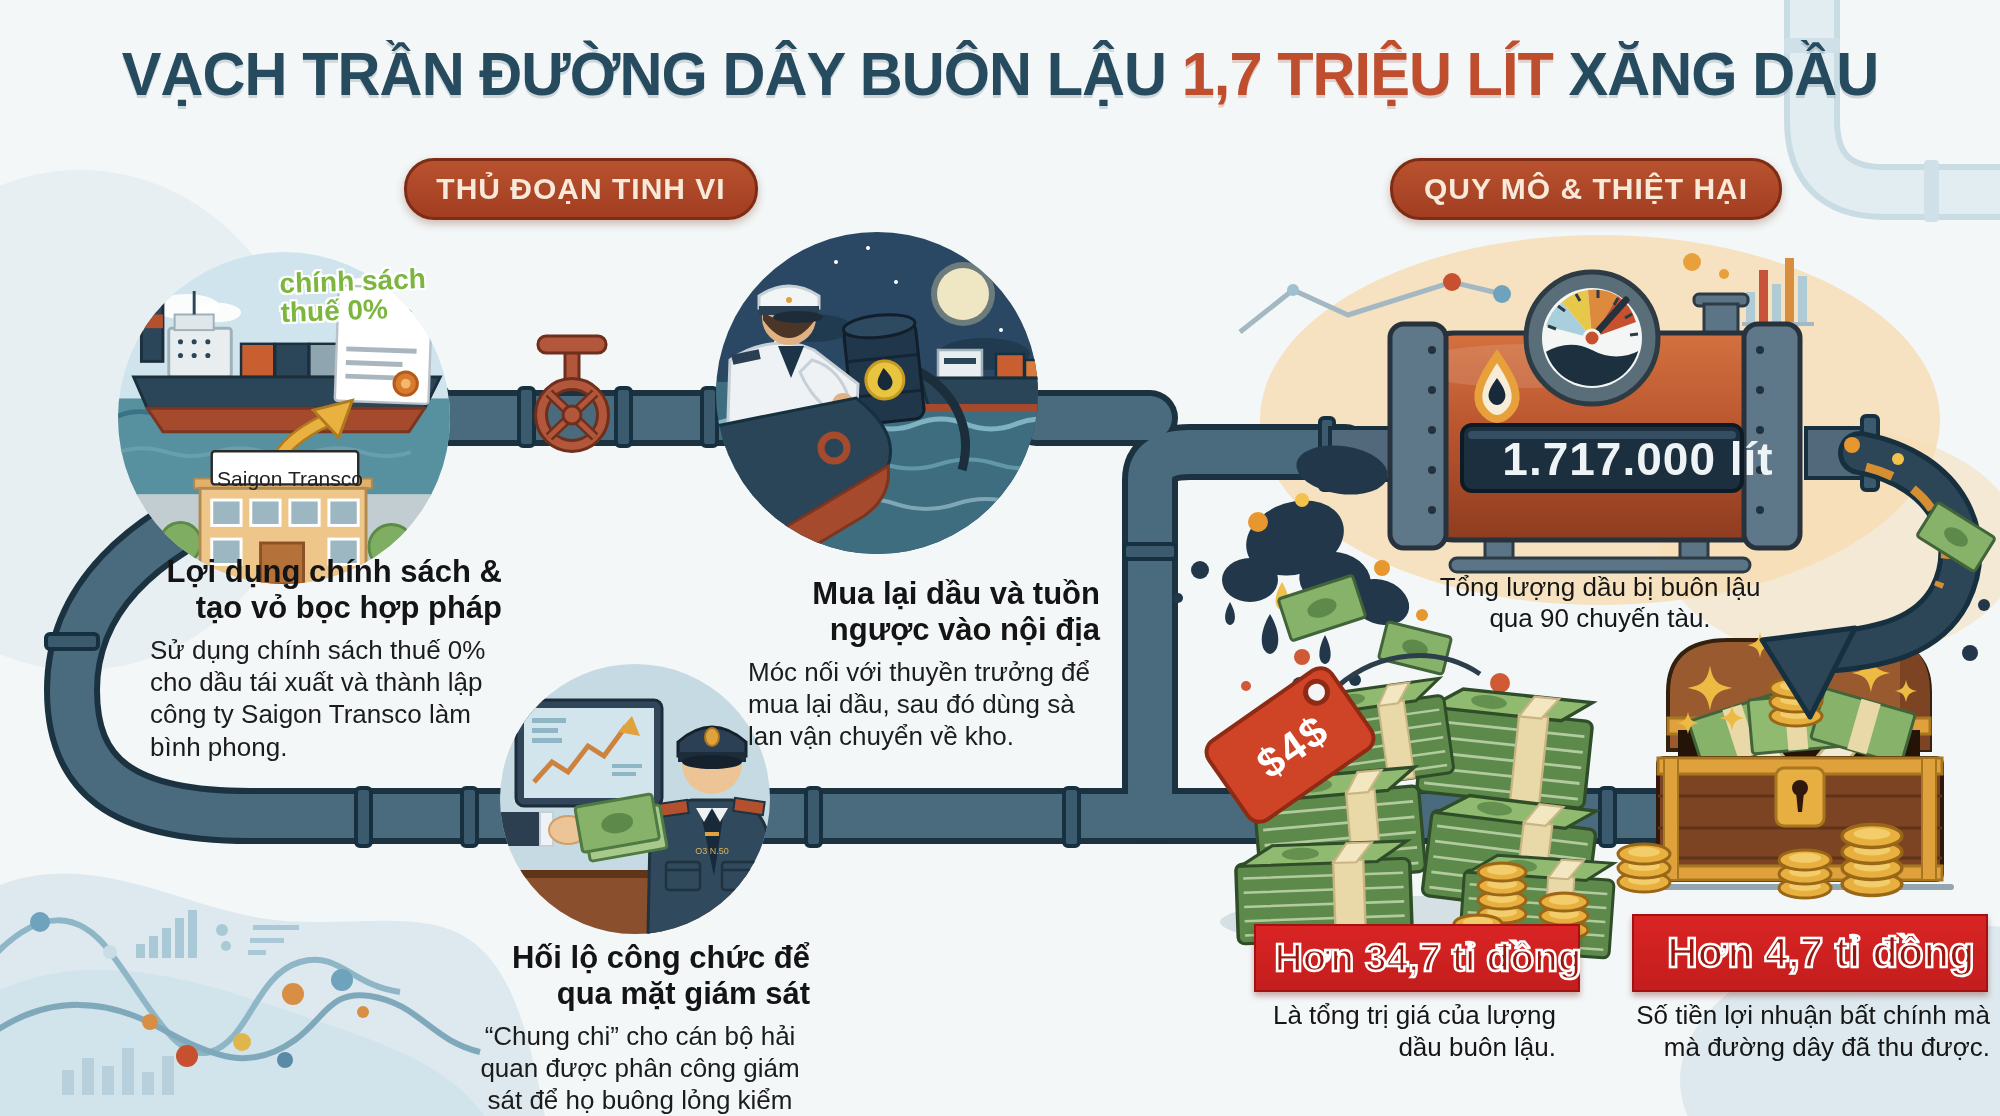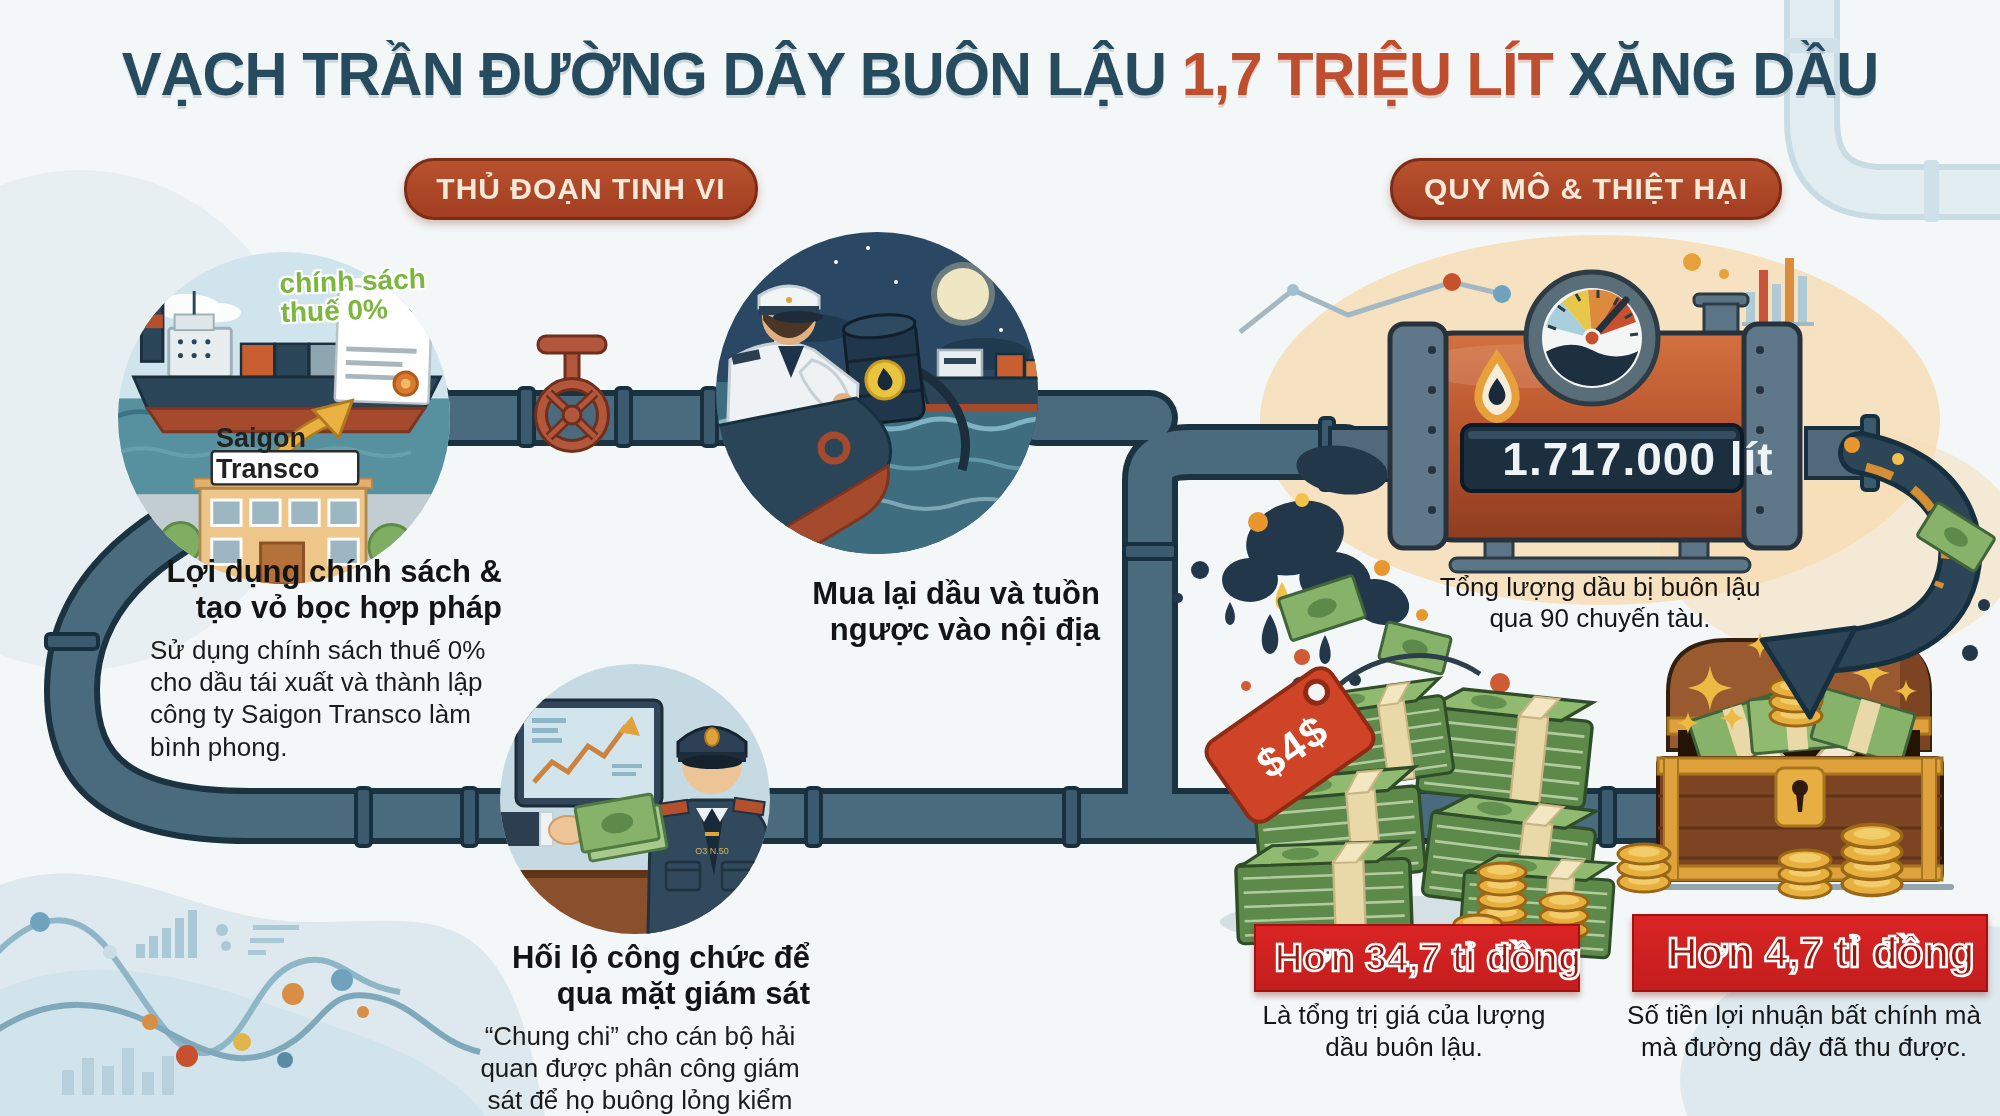--- a/index.html
+++ b/index.html
@@ -22,34 +22,34 @@
   
   .step h3{margin:0 0 8px 0;font-size:31px;line-height:1.16;color:#141414;font-weight:bold;text-align:right;}
   .step p{margin:0;font-size:26px;line-height:1.24;color:#1c1c1c;}
   #step1{left:150px;top:554px;width:352px;}
   #step2{left:748px;top:576px;width:352px;}
   #step3{left:470px;top:940px;width:340px;text-align:center;}
   
   #doc-label{left:280px;top:266px;width:178px;font-size:28px;font-weight:bold;line-height:1.05;
              color:#7cb63e;transform:rotate(-2deg);
              text-shadow:2px 0 0 #fff,-2px 0 0 #fff,0 2px 0 #fff,0 -2px 0 #fff,2px 2px 0 #fff,-2px -2px 0 #fff,2px -2px 0 #fff,-2px 2px 0 #fff;}
-  #company-sign{left:216px;top:440px;width:148px;height:28px;display:flex;align-items:center;justify-content:center;
-                font-size:27px;font-weight:bold;color:#222;}
+  #company-sign{left:216px;top:465px;width:148px;height:28px;display:flex;align-items:center;justify-content:center;
+                font-size:21px;font-weight:normal;color:#222;}
   
   #tank-volume{left:1462px;top:427px;width:280px;height:64px;display:flex;align-items:center;justify-content:center;
                font-size:46px;font-weight:bold;color:#eef3f5;letter-spacing:1px;margin-left:36px;}
   #tank-caption{left:1430px;top:572px;width:340px;text-align:center;font-size:26px;line-height:1.2;color:#161616;}
   
   .alert{background:linear-gradient(#da2424,#c31d1d);border:2px solid #a31212;
          display:flex;align-items:center;justify-content:center;white-space:nowrap;
          font-weight:bold;color:#9c150c;-webkit-text-stroke:2.5px #ffffff;
          box-shadow:0 4px 6px rgba(120,20,10,.35);padding-left:22px;}
   #alert1{left:1254px;top:924px;width:300px;height:64px;font-size:39px;}
   #alert2{left:1632px;top:914px;width:330px;height:74px;font-size:42px;}
-  .alert-caption{text-align:center;font-size:26px;line-height:1.22;color:#161616;}
+  .alert-caption{text-align:right;font-size:26px;line-height:1.22;color:#161616;}
   #alert1-caption{left:1252px;top:1000px;width:304px;}
   #alert2-caption{left:1618px;top:1000px;width:372px;}
   
   #price-tag-label{left:1218px;top:702px;width:150px;height:90px;display:flex;align-items:center;justify-content:center;
                    transform:rotate(-35deg);font-size:42px;font-weight:bold;color:#fff;letter-spacing:2px;}
   .z0{z-index:0}.z1{z-index:1}.z2{z-index:2}.z3{z-index:3}.z5{z-index:5}
 </style>
 </head>
 <body>
 
@@ -570,20 +570,21 @@
   <div class="abs z5" id="doc-label">chính sách thuế 0%</div>
   <div class="abs z5" id="company-sign">Saigon Transco</div>
 
   <div class="abs z5 step" id="step1">
     <h3>Lợi dụng chính sách &amp; tạo vỏ bọc hợp pháp</h3>
     <p>Sử dụng chính sách thuế 0% cho dầu tái xuất và thành lập công ty Saigon Transco làm bình phong.</p>
   </div>
 
   <div class="abs z5 step" id="step2">
     <h3>Mua lại dầu và tuồn ngược vào nội địa</h3>
+    <p>Móc nối với thuyền trưởng để mua lại dầu, sau đó dùng sà lan vận chuyển về kho.</p>
   </div>
 
   <div class="abs z5 step" id="step3">
     <h3>Hối lộ công chức để qua mặt giám sát</h3>
     <p>“Chung chi” cho cán bộ hải quan được phân công giám sát để họ buông lỏng kiểm tra.</p>
   </div>
 
   <div class="abs z5" id="tank-volume">1.717.000 lít</div>
   <div class="abs z5" id="tank-caption">Tổng lượng dầu bị buôn lậu qua 90 chuyến tàu.</div>
 

